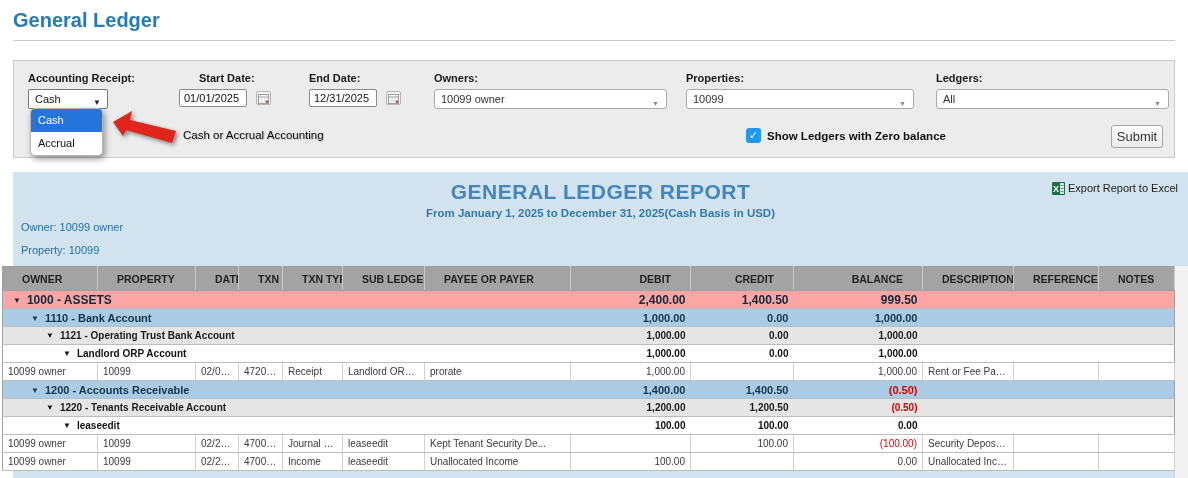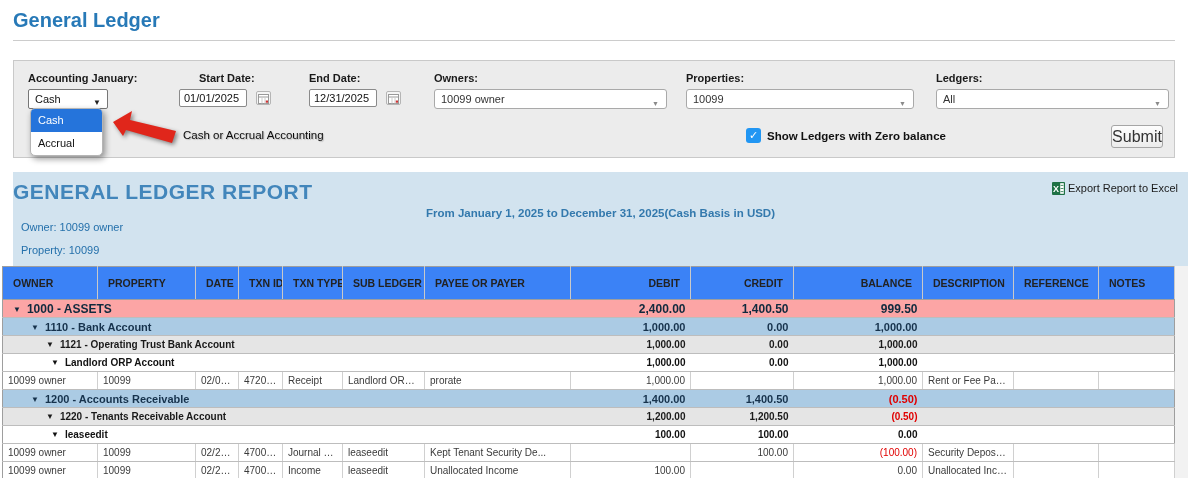--- a/index.html
+++ b/index.html
@@ -24,85 +24,85 @@
   .cal-btn { position:absolute; width:15px; height:14px; background:#f4f4f4; border:1px solid #b5b5b5;
              border-radius:2px; cursor:pointer; padding:0; }
   .combo { position:absolute; height:20px; background:#fff; border:1px solid #a9a9a9; border-radius:3px;
            font-size:11px; color:#333; line-height:18px; padding:0 6px; cursor:pointer; }
   .combo .caret { position:absolute; right:7px; top:5px; font-size:7px; color:#8a8a8a; }
   .zb-check { position:absolute; left:732px; top:67px; width:15px; height:15px; background:#2196f3;
               border-radius:3px; color:#fff; font-size:11px; line-height:15px; text-align:center; cursor:pointer; }
   .zb-label { position:absolute; left:753px; top:69px; font-size:11.5px; font-weight:bold; color:#111; }
   .submit-btn { position:absolute; left:1097px; top:64px; width:52px; height:23px;
                 background:linear-gradient(#fdfdfd,#ececec); border:1px solid #a5a5a5; border-radius:3px;
-                font-size:16px; color:#333; cursor:pointer;
+                font-size:13px; color:#333; cursor:pointer;
                 font-family:"Liberation Sans","DejaVu Sans",sans-serif; }
 
   
   .dd-list { position:absolute; left:30px; top:108px; width:73px; background:#fff; border:1px solid #b5b5b5;
              border-radius:5px; overflow:hidden; box-shadow:2px 3px 6px rgba(0,0,0,.4); z-index:20; }
   .dd-opt { height:23px; line-height:23px; padding-left:7px; font-size:11px; color:#111; cursor:pointer; }
   .dd-opt.hl { background:#2574db; color:#fff; }
 
   
   .anno-arrow { position:absolute; left:110px; top:110px; z-index:21;
                 filter:drop-shadow(2px 2px 2px rgba(0,0,0,.45)); }
   .anno-text { position:absolute; left:183px; top:129px; z-index:21; font-size:11.5px; color:#0a0a0a;
                text-shadow:1px 1px 1px rgba(0,0,0,.2); }
 
   
   .report-band { position:absolute; left:13px; top:172px; right:0; height:306px; background:#d2e3ef; }
-  .report-title { position:absolute; left:0; right:0; top:8px; font-size:21px;
+  .report-title { position:absolute; left:0; right:0; top:8px; text-align:center; font-size:21px;
                   font-weight:bold; color:#4286bb; letter-spacing:.5px; }
   .report-sub { position:absolute; left:0; right:0; top:35px; text-align:center; font-size:11.5px;
                 font-weight:bold; color:#3379ad; }
   .report-sub .basis { }
   .export-link { position:absolute; right:10px; top:10px; font-size:11px; color:#1a1a1a; cursor:pointer; }
   .export-link svg { vertical-align:-3px; margin-right:3px; }
   .meta-line { position:absolute; left:8px; font-size:11px; color:#2470ab; }
   .meta-owner { top:49px; }
   .meta-prop { top:72px; }
 
   
   .ledger-wrap { position:absolute; left:2px; top:266px; width:1172px; z-index:5; }
   table.ledger { width:1172px; border-collapse:collapse; table-layout:fixed; background:#fff;
                  border:1px solid #9e9e9e; }
-  table.ledger th { height:33px; background:#3b82f6; font-size:10.5px; font-weight:bold; color:#222;
-                    text-align:left; padding:2px 10px; border-right:1px solid #c9c9c9;
+  table.ledger th { height:24px; background:#a3a3a3; font-size:10.5px; font-weight:bold; color:#222;
+                    text-align:left; padding:2px 19px; border-right:1px solid #c9c9c9;
                     border-bottom:1px solid #9e9e9e; white-space:nowrap; overflow:hidden; }
   table.ledger td { height:18px; font-size:10px; color:#3a3a3a; padding:1px 5px; white-space:nowrap;
                     overflow:hidden; text-overflow:ellipsis; border-bottom:1px solid #bdbdbd; }
   table.ledger tr.detail td { border-right:1px solid #d0d0d0; background:#fff; }
   table.ledger .num, table.ledger th.num { text-align:right;margin-top:48px; }
   table.ledger .neg { color:#e00000; }
   tr.group td { font-weight:bold; }
   tr.group .tri { font-size:8px; margin-right:6px; vertical-align:1px; cursor:pointer; }
   tr.g1 td { background:#fca5a5; color:#102a3e; font-size:12px; }
   tr.g2 td { background:#abcbe4; color:#16324c; font-size:11px; }
   tr.g3 td { background:#e5e5e5; color:#1a1a1a; font-size:10px; }
   tr.g4 td { background:#fff; color:#111; font-size:10px; }
   tr.g1 .glabel { padding-left:10px; }
   tr.g2 .glabel { padding-left:28px; }
   tr.g3 .glabel { padding-left:43px; }
-  tr.g4 .glabel { padding-left:48px; }
+  tr.g4 .glabel { padding-left:60px; }
   tr.g1 td.neg, tr.g2 td.neg, tr.g3 td.neg { color:#e00000; }
 
   .scroll-strip { position:absolute; left:1174px; top:266px; width:14px; height:212px;
                   background:#f2f2f2; border-left:1px solid #ccc; }
 </style>
 </head>
 <body>
 
 <div id="page">
 
   <div class="page-title">General Ledger</div>
   <div class="title-rule"></div>
 
   <div class="filter-panel">
-    <div class="flabel" style="left:14px; top:11px;">Accounting January:</div>
+    <div class="flabel" style="left:14px; top:11px;">Accounting Receipt:</div>
     <div class="fake-select" style="left:14px; top:28px; width:80px;">
       <span>Cash</span>
       <span class="caret">▼</span>
     </div>
 
     <div class="flabel" style="left:165px; top:11px;margin-left:20px;">Start Date:</div>
     <input class="date-input" style="left: 165px; top: 28px;" value="01/01/2025">
     <button class="cal-btn" style="left:242px; top:30px;">
       <svg width="11" height="10" viewBox="0 0 11 10">
           <rect x="0.5" y="0.5" width="10" height="9" fill="#fff" stroke="#999"></rect>

